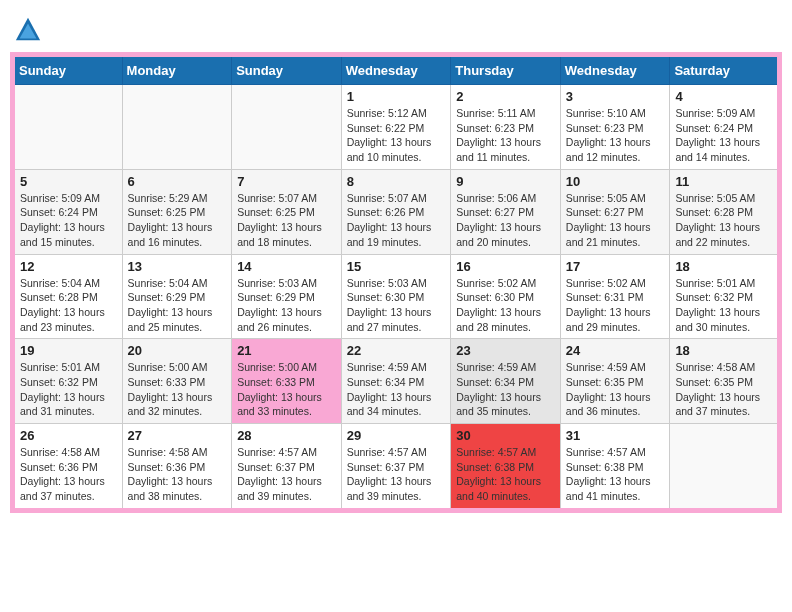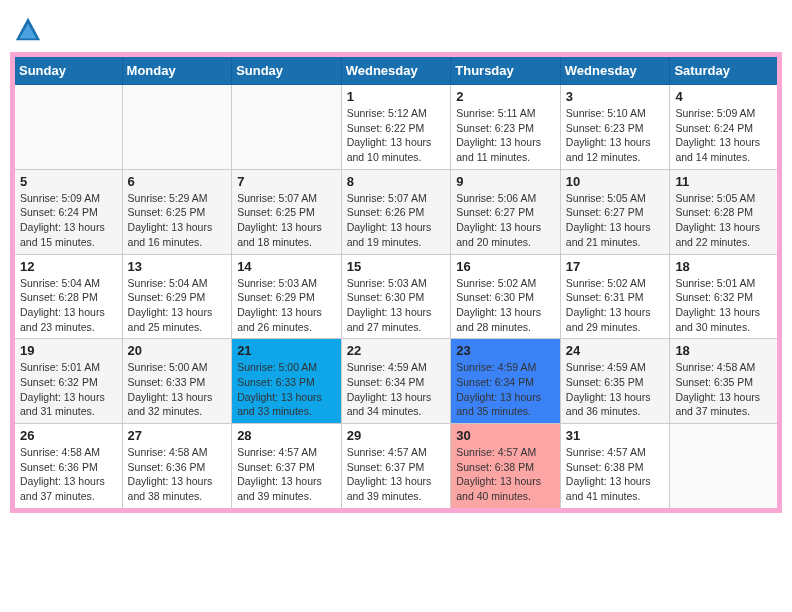--- a/index.html
+++ b/index.html
@@ -274,35 +274,35 @@
 Daylight: 13 hours
 and 31 minutes.</div>
         </td>
         <td style="background: rgb(245, 245, 245);">
           <span class="day-number">20</span>
           <div class="day-info" style="white-space: pre-line;">Sunrise: 5:00 AM
 Sunset: 6:33 PM
 Daylight: 13 hours
 and 32 minutes.</div>
         </td>
-        <td style="background: #0ea5e9;">
+        <td style="background: #f9a8d4;">
           <span class="day-number">21</span>
           <div class="day-info" style="white-space: pre-line;">Sunrise: 5:00 AM
 Sunset: 6:33 PM
 Daylight: 13 hours
 and 33 minutes.</div>
         </td>
         <td style="background: rgb(245, 245, 245);">
           <span class="day-number">22</span>
           <div class="day-info" style="white-space: pre-line;">Sunrise: 4:59 AM
 Sunset: 6:34 PM
 Daylight: 13 hours
 and 34 minutes.</div>
         </td>
-        <td style="background: #3b82f6;">
+        <td style="background: #e5e5e5;">
           <span class="day-number">23</span>
           <div class="day-info" style="white-space: pre-line;">Sunrise: 4:59 AM
 Sunset: 6:34 PM
 Daylight: 13 hours
 and 35 minutes.</div>
         </td>
         <td style="background: rgb(245, 245, 245);">
           <span class="day-number">24</span>
           <div class="day-info" style="white-space: pre-line;">Sunrise: 4:59 AM
 Sunset: 6:35 PM
@@ -339,21 +339,21 @@
 Daylight: 13 hours
 and 39 minutes.</div>
         </td>
         <td style="background: rgb(255, 255, 255);">
           <span class="day-number">29</span>
           <div class="day-info" style="white-space: pre-line;">Sunrise: 4:57 AM
 Sunset: 6:37 PM
 Daylight: 13 hours
 and 39 minutes.</div>
         </td>
-        <td style="background: #fca5a5;">
+        <td style="background: #ef4444;">
           <span class="day-number">30</span>
           <div class="day-info" style="white-space: pre-line;">Sunrise: 4:57 AM
 Sunset: 6:38 PM
 Daylight: 13 hours
 and 40 minutes.</div>
         </td>
         <td style="background: rgb(255, 255, 255);">
           <span class="day-number">31</span>
           <div class="day-info" style="white-space: pre-line;">Sunrise: 4:57 AM
 Sunset: 6:38 PM

